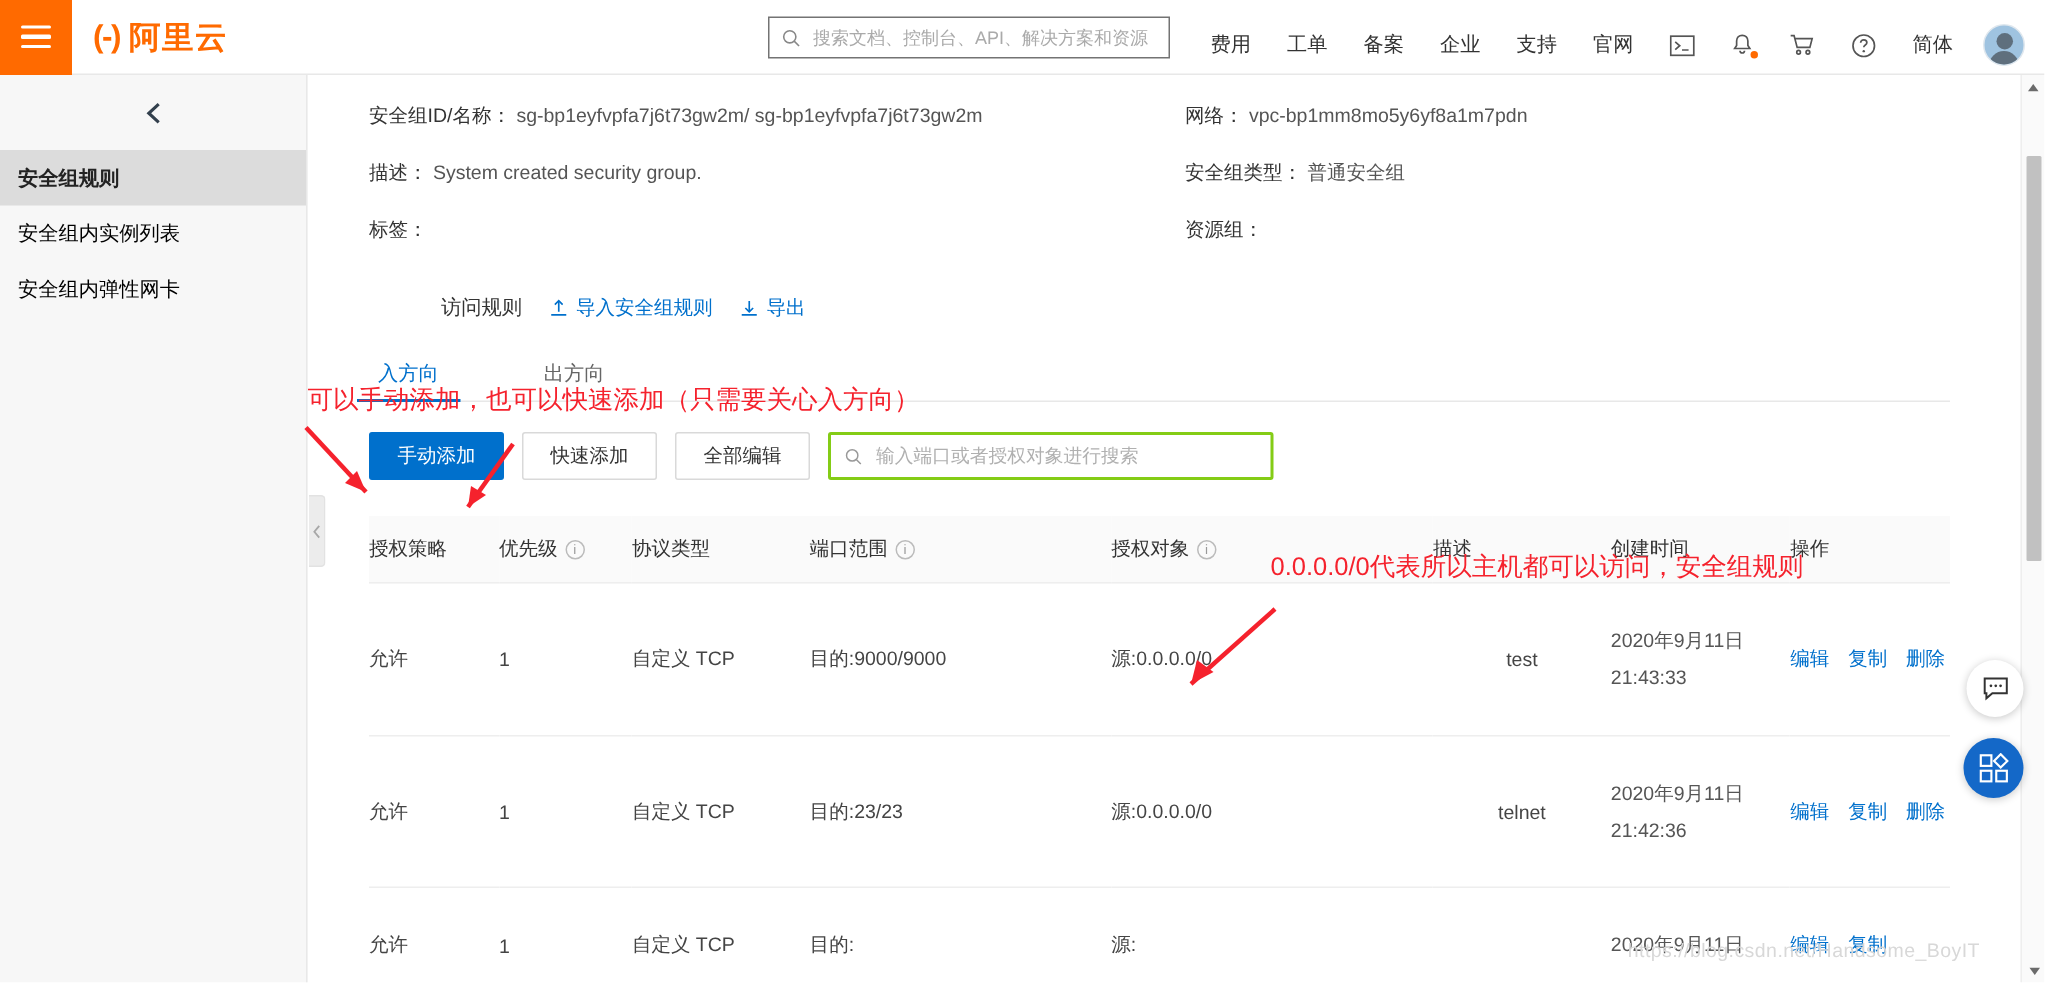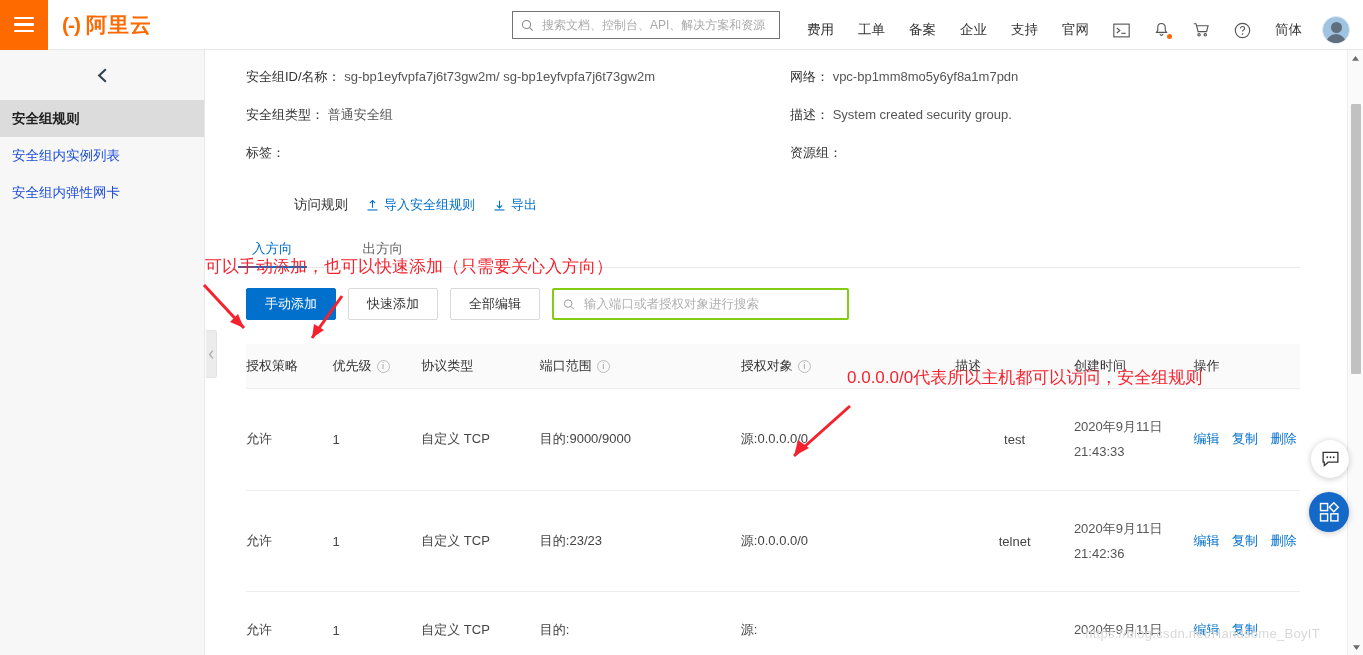--- a/index.html
+++ b/index.html
@@ -87,21 +87,21 @@
   .sidebar {
     position: absolute; left: 0; top: 50px; width: 205px; height: 605px;
     background: #f7f7f7; border-right: 1px solid #e8e8e8;
   }
   .sidebar-collapse {
     height: 50px; display: flex; align-items: center; justify-content: center;
     cursor: pointer;
   }
   .sidebar-item {
     height: 37px; display: flex; align-items: center;
-    padding-left: 12px; font-size: 13.5px; color: #1d4ed8; cursor: pointer;
+    padding-left: 12px; font-size: 13.5px; color: #000000; cursor: pointer;
   }
   .sidebar-item.active { background: #dcdcdc; color: #222; font-weight: bold; }
 
   
   .content {
     position: absolute; left: 206px; top: 50px;
     width: 1134px; height: 605px; background: #fff;
     overflow: hidden;
   }
   .info-panel { padding: 18px 40px 0 40px; position: relative; }
@@ -337,26 +337,26 @@
       <div class="info-grid">
         <div class="info-row">
           <span class="info-label">安全组ID/名称：</span>
           <span class="info-value">sg-bp1eyfvpfa7j6t73gw2m/ sg-bp1eyfvpfa7j6t73gw2m</span>
         </div>
         <div class="info-row">
           <span class="info-label">网络：</span>
           <span class="info-value">vpc-bp1mm8mo5y6yf8a1m7pdn</span>
         </div>
         <div class="info-row">
+          <span class="info-label">描述：</span>
+          <span class="info-value">System created security group.</span>
+        </div>
+        <div class="info-row">
           <span class="info-label">安全组类型：</span>
           <span class="info-value">普通安全组</span>
-        </div>
-        <div class="info-row">
-          <span class="info-label">描述：</span>
-          <span class="info-value">System created security group.</span>
         </div>
         <div class="info-row">
           <span class="info-label">标签：</span>
           <span class="info-value"></span>
         </div>
         <div class="info-row">
           <span class="info-label">资源组：</span>
           <span class="info-value"></span>
         </div>
       </div>

